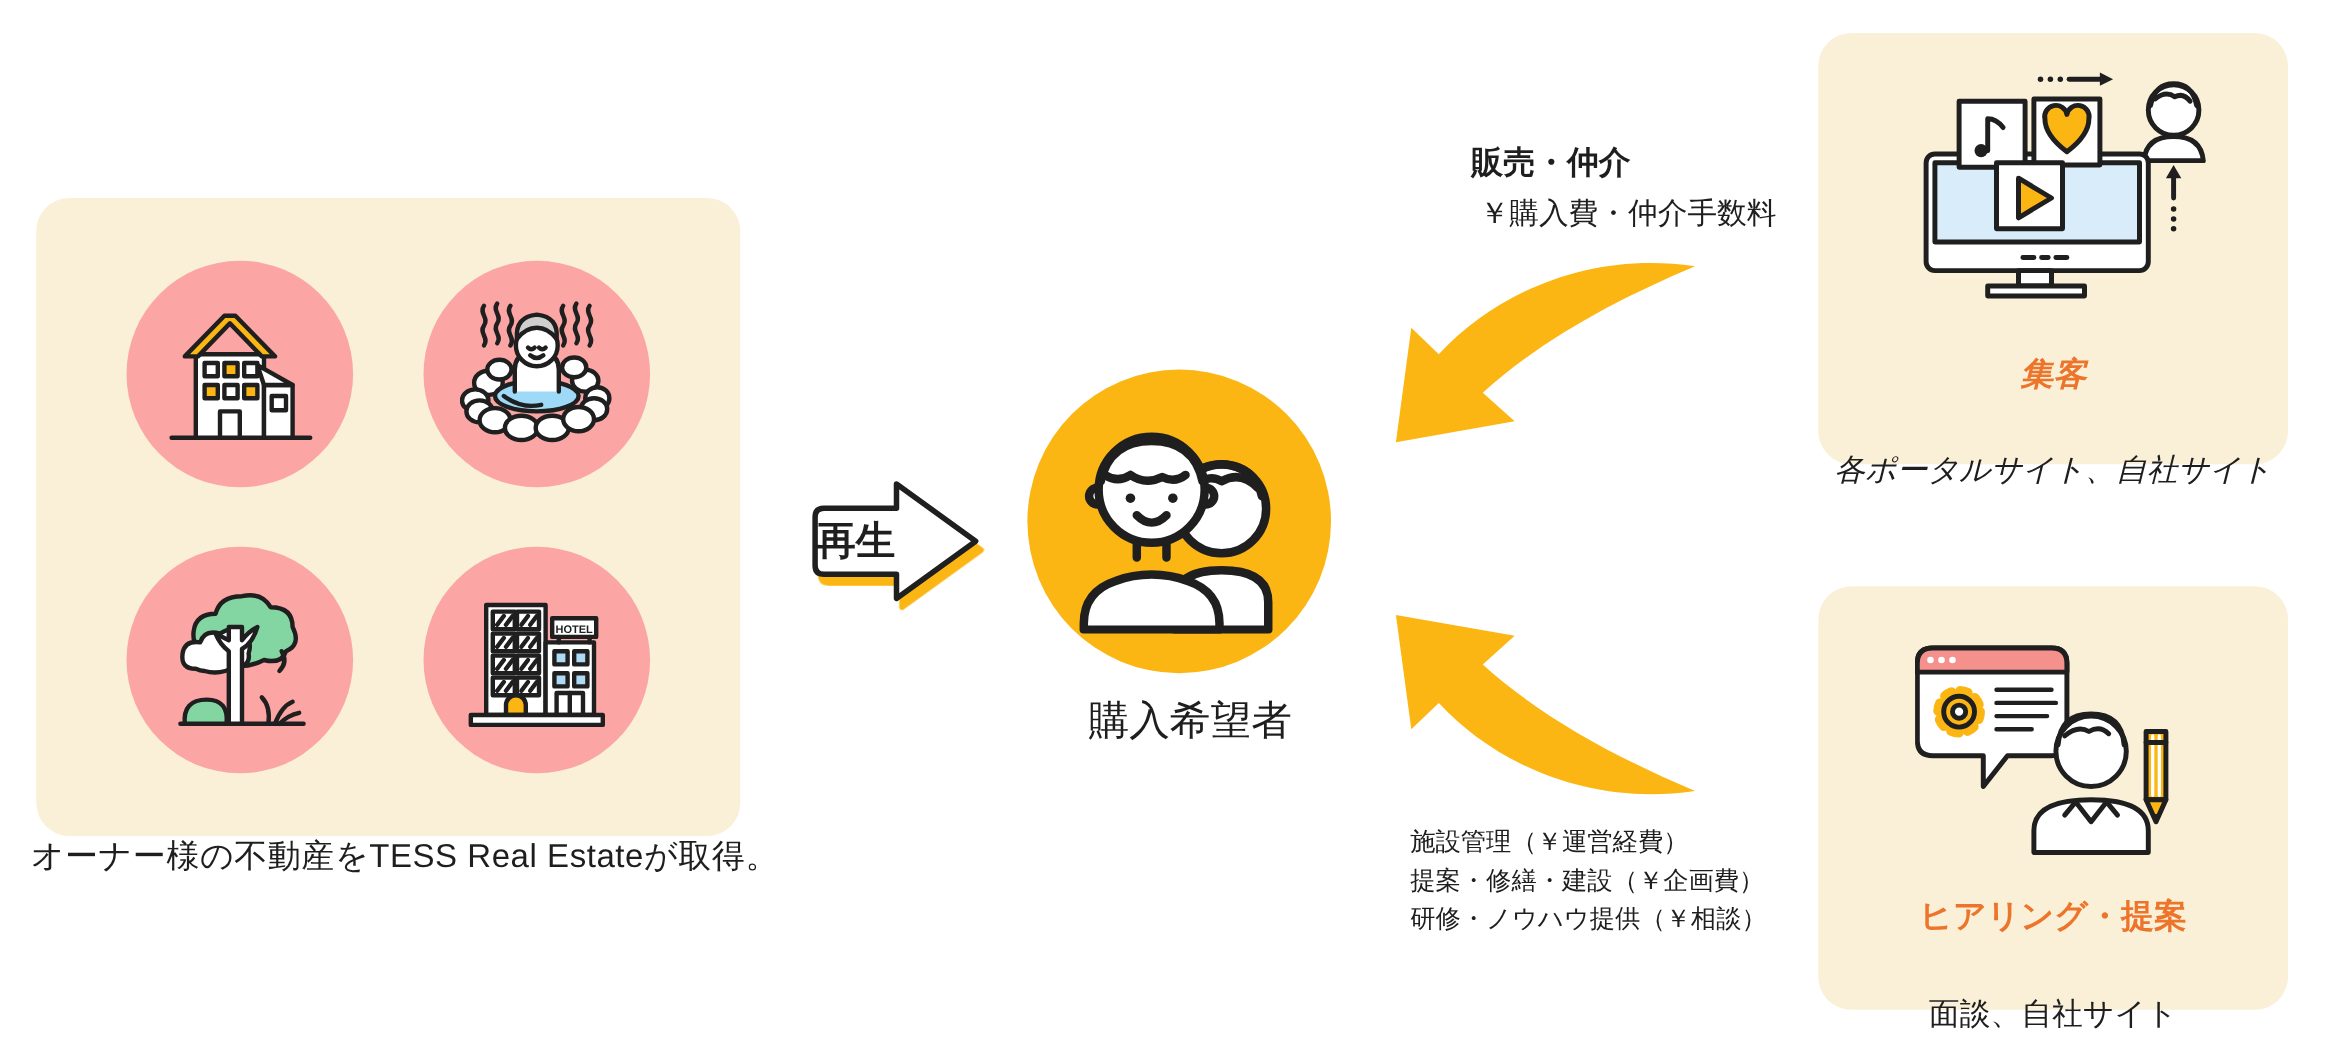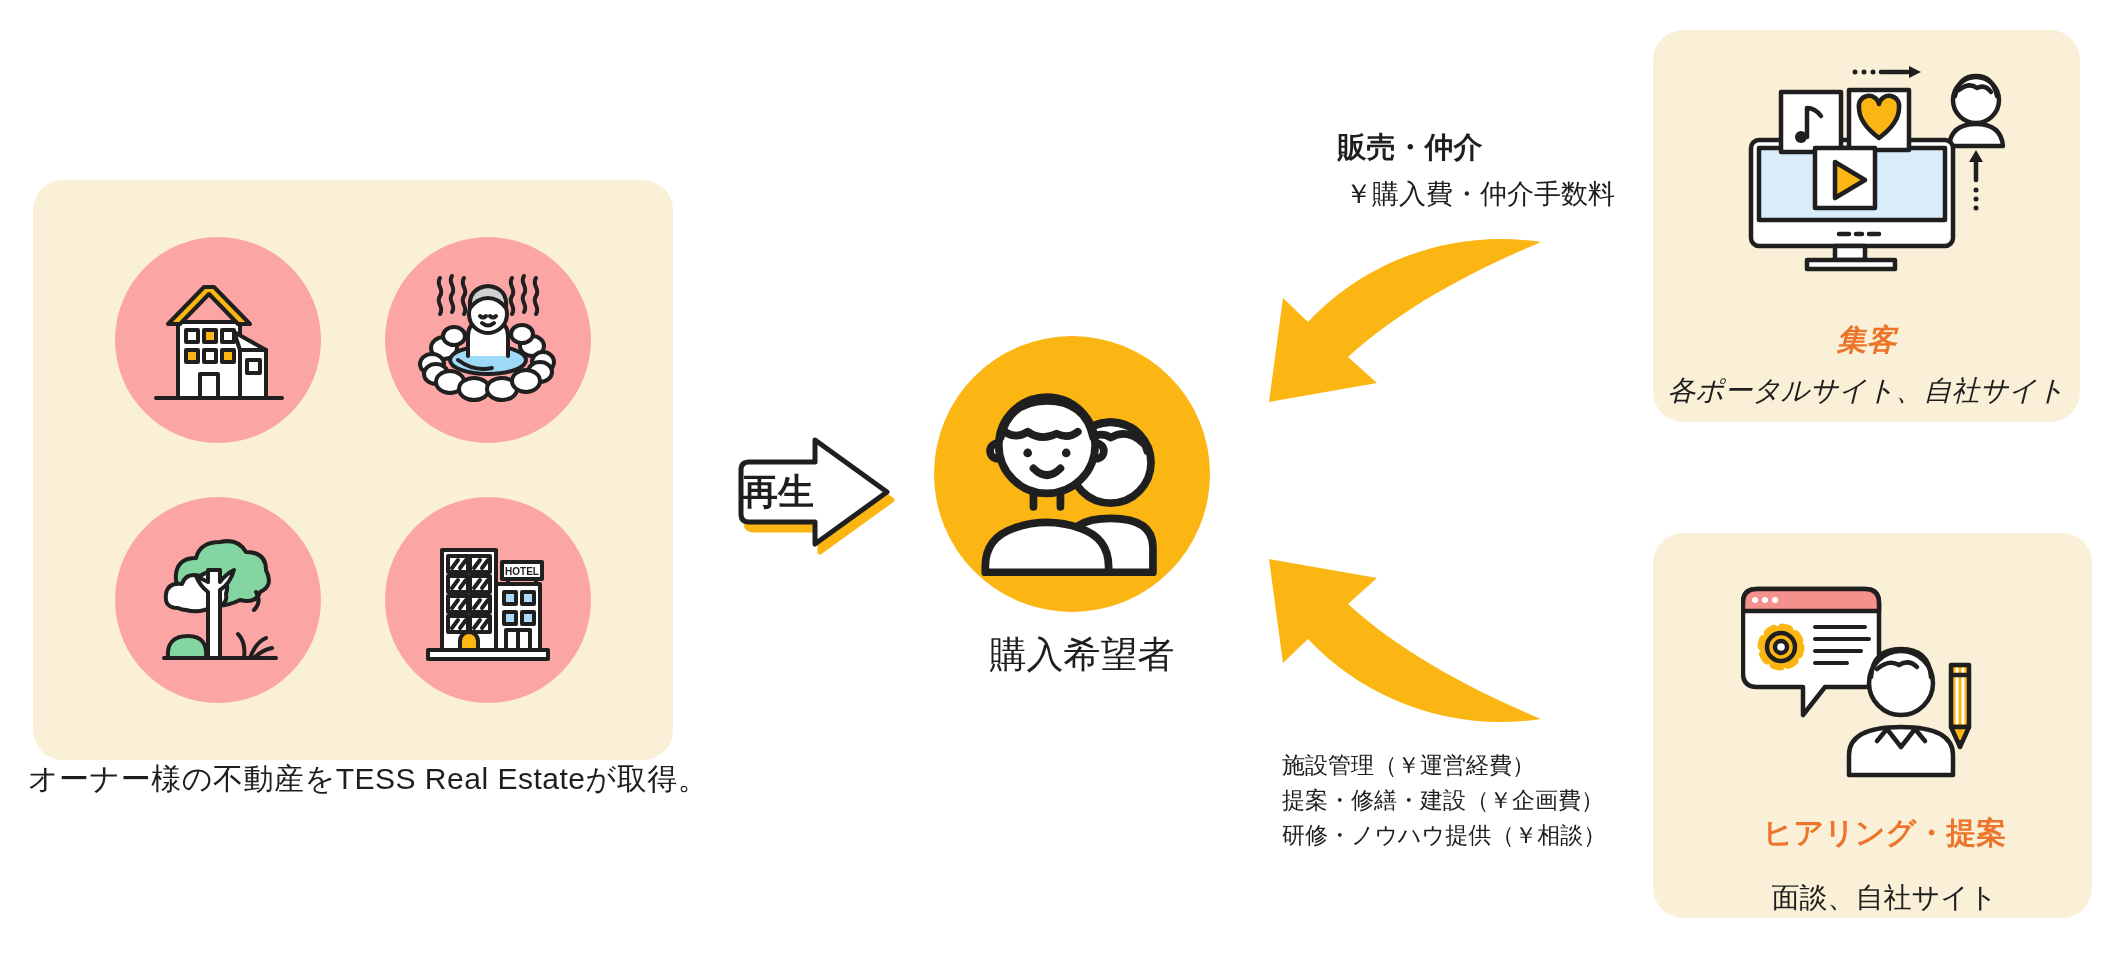--- a/index.html
+++ b/index.html
@@ -7,21 +7,21 @@
           font-family:"Liberation Sans","DejaVu Sans",sans-serif;color:#1E1E1E;}
   .abs{position:absolute;}
   .panel{background:#FAF0D7;border-radius:30px;}
   .circle{position:absolute;width:206px;height:206px;border-radius:50%;background:#fca5a5;}
   .circle svg{position:absolute;left:33px;top:33px;}
   .caption{font-size:30px;line-height:46px;text-align:center;letter-spacing:0.5px;}
   .flow-title{font-size:29px;font-weight:700;text-align:center;}
   .flow-sub{font-size:27px;text-align:center;}
   .mgmt{font-size:23px;line-height:35px;text-align:left;}
   .panel-title{position:absolute;width:100%;text-align:center;font-size:30px;font-weight:700;color:#ED752B;}
-  .panel-sub{position:absolute;width:100%;text-align:center;font-size:28px;color:#1E1E1E;}
+  .panel-sub{position:absolute;width:100%;text-align:center;font-size:28px;color:#1E1E1E;margin-top:36px;}
   .buyer-circle{position:absolute;left:934px;top:336px;width:276px;height:276px;border-radius:50%;background:#FBB614;}
   .buyer-label{position:absolute;left:922px;top:630px;width:320px;text-align:center;font-size:37px;font-weight:400;}
   .saisei-svg{filter:drop-shadow(5px 8px 0 #FBB614);}
   .saisei-label{position:absolute;left:741px;top:462px;width:74px;height:60px;display:flex;
                 align-items:center;justify-content:center;font-size:36px;font-weight:700;}
   .swoosh{position:absolute;left:1150px;width:395px;height:185px;}
   .swoosh.bottom{transform:scaleY(-1);}
 </style>
 </head>
 <body>
@@ -210,21 +210,21 @@
         <rect x="106" y="32" width="60" height="60" fill="#fff"></rect>
         <path d="M136,80 C120,68 116,58 116,50 a10,10 0 0 1 20,-4 a10,10 0 0 1 20,4 c0,8 -4,18 -20,30 z" fill="#FBB614"></path>
         <rect x="72" y="90" width="60" height="60" fill="#fff"></rect>
         <path d="M92,104 l30,18 l-30,18 z" fill="#FBB614"></path>
       </g>
     </svg>
     <div class="panel-title" style="top:290px;">集客</div>
     <div class="panel-sub" style="top:342px;">各ポータルサイト、自社サイト</div>
   </div>
 
-  <div class="abs panel" style="left:1653px;top:533px;width:427px;height:385px;padding-left:12px;">
+  <div class="abs panel" style="left:1653px;top:533px;width:427px;height:385px;">
     <svg class="abs" style="left:88px;top:52px;" width="245" height="195" viewBox="0 0 245 195">
       <g stroke="#1F1F1F" stroke-width="4.5" fill="none" stroke-linecap="round" stroke-linejoin="round">
         <path d="M16,4 H124 Q138,4 138,18 V88 Q138,102 124,102 H84 L62,130 V102 H16 Q2,102 2,88 V18 Q2,4 16,4 Z" fill="#fff"></path>
         <path d="M2,26 V18 Q2,4 16,4 H124 Q138,4 138,18 v8 z" fill="#F5918D"></path>
         <circle cx="14" cy="15" r="3" fill="#fff" stroke="none"></circle>
         <circle cx="24" cy="15" r="3" fill="#fff" stroke="none"></circle>
         <circle cx="34" cy="15" r="3" fill="#fff" stroke="none"></circle>
         <circle cx="40" cy="62" r="19" fill="none" stroke="#FBB614" stroke-width="9" stroke-dasharray="7 8"></circle>
         <circle cx="40" cy="62" r="14" fill="#FBB614"></circle>
         <circle cx="40" cy="62" r="6" fill="#fff"></circle>
@@ -235,16 +235,16 @@
         <path d="M108,190 v-20 q0,-28 52,-28 q52,0 52,28 v20 z" fill="#fff"></path>
         <path d="M146,144 l14,18 l14,-18 M146,144 l-10,12 M174,144 l10,12"></path>
         <rect x="210" y="80" width="18" height="62" fill="#FBB614"></rect>
         <path d="M216,84 V138 M222,84 V138" stroke="#fff" stroke-width="3"></path>
         <path d="M210,90 H228"></path>
         <path d="M210,142 h18 l-9,20 z" fill="#FBB614"></path>
         <path d="M215,155 h8 l-4,9 z" fill="#1F1F1F" stroke="none"></path>
       </g>
     </svg>
     <div class="panel-title" style="top:280px;">ヒアリング・提案</div>
-    <div class="panel-sub" style="top:346px;font-family:Liberation Mono, monospace;">面談、自社サイト</div>
+    <div class="panel-sub" style="top:334px;font-family:Liberation Mono, monospace;">面談、自社サイト</div>
   </div>
 
 </div>
 
 </body></html>

